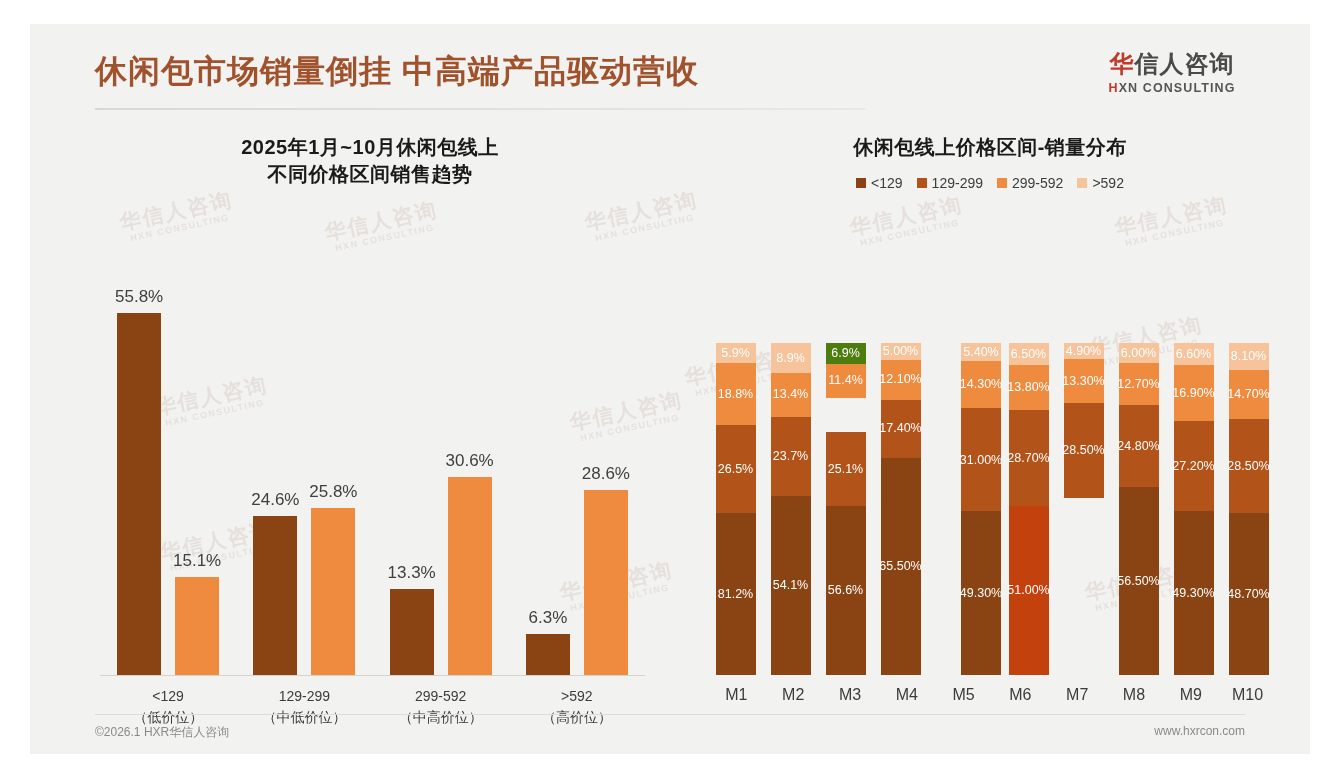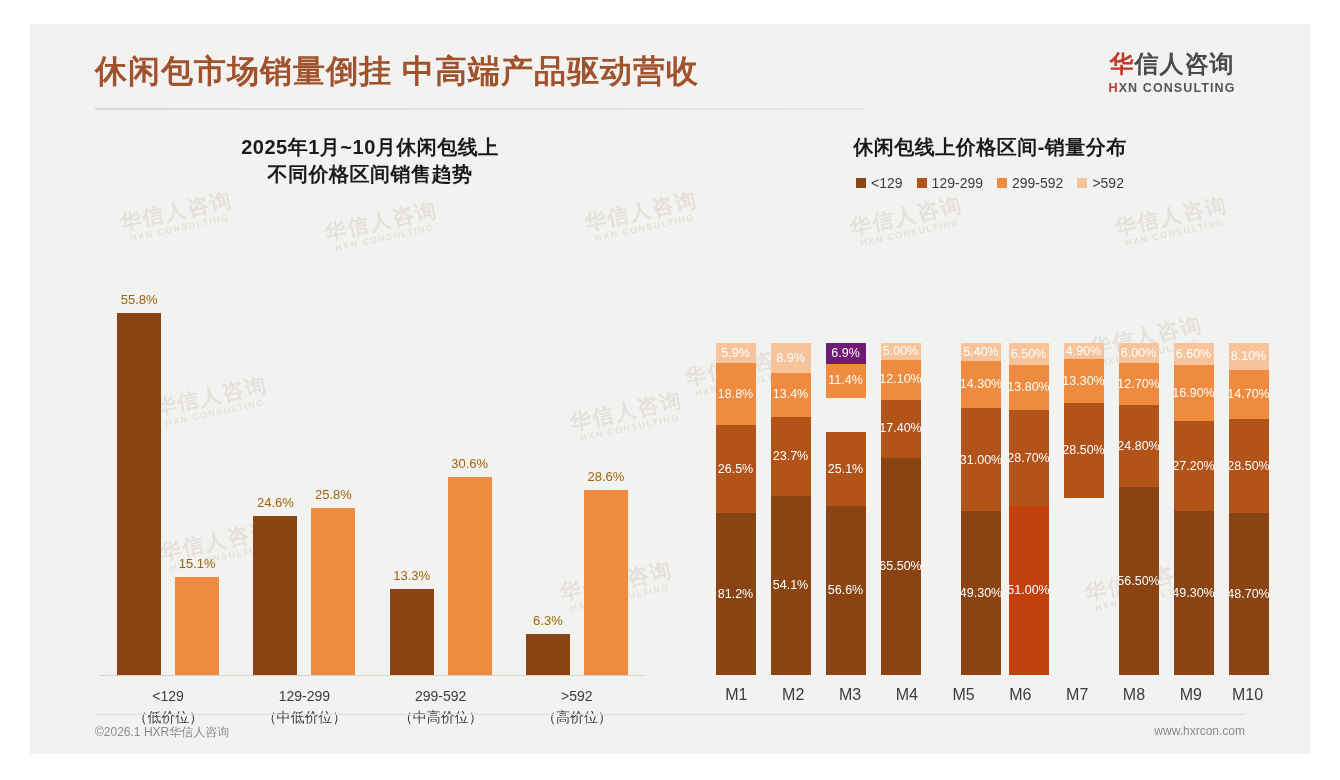--- a/index.html
+++ b/index.html
@@ -106,21 +106,21 @@
     display:flex;align-items:flex-end;justify-content:center;
     gap:14px;
   }
   .bar-wrap{
     position:relative;width:44px;height:100%;
     display:flex;align-items:flex-end;
   }
   .bar{width:100%;}
   .bar-value{
     position:absolute;left:50%;transform:translateX(-50%);
-    font-size:13px;color:#a16207;white-space:nowrap;
+    font-size:17px;color:#404040;white-space:nowrap;
   }
   .xlabels{
     position:absolute;left:40px;top:552px;width:545px;
     display:flex;
   }
   .xlabel{
     flex:1;text-align:center;
     font-size:14px;color:#3c3c3c;line-height:21px;
   }
 
@@ -355,21 +355,21 @@
                 <div class="seg" style="height: 78.684px; background: rgb(178, 84, 26);">
                   <span class="seg-label">23.7%</span>
                 </div>
                 <div class="seg" style="height: 179.612px; background: rgb(138, 68, 19);">
                   <span class="seg-label">54.1%</span>
                 </div>
               </div>
             </div>
             <div class="stack-col">
               <div class="stack" style="height: 332px;">
-                <div class="seg" style="height: 22.908px; background: #701a75;">
+                <div class="seg" style="height: 22.908px; background: #4d7c0f;">
                   <span class="seg-label">6.9%</span>
                 </div>
                 <div class="seg" style="height: 37.848px; background: rgb(239, 139, 63);">
                   <span class="seg-label">11.4%</span>
                 </div>
                 <div class="seg" style="height: 83.332px; background: rgb(178, 84, 26); margin-top: 34px;">
                   <span class="seg-label">25.1%</span>
                 </div>
                 <div class="seg" style="height: 187.912px; background: rgb(138, 68, 19);">
                   <span class="seg-label">56.6%</span>

